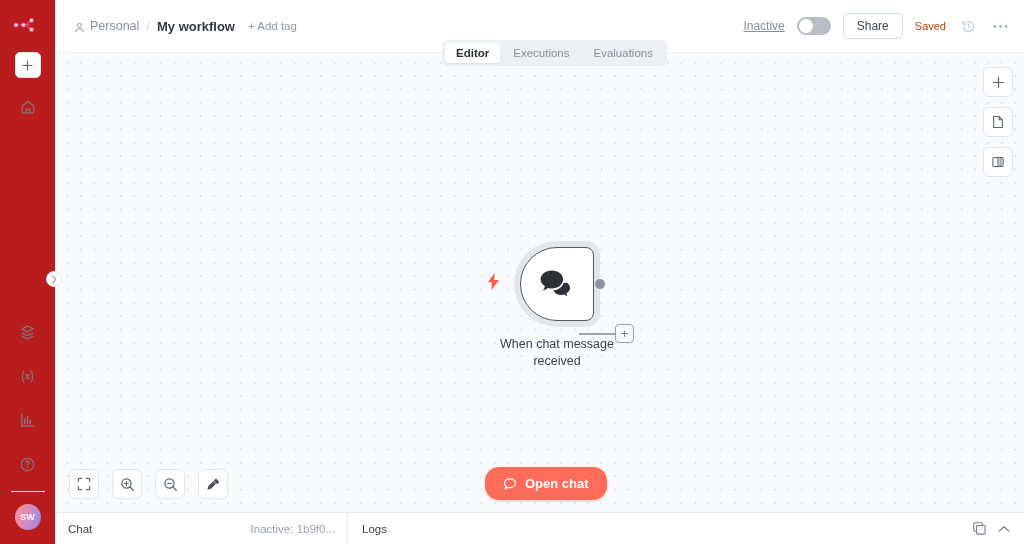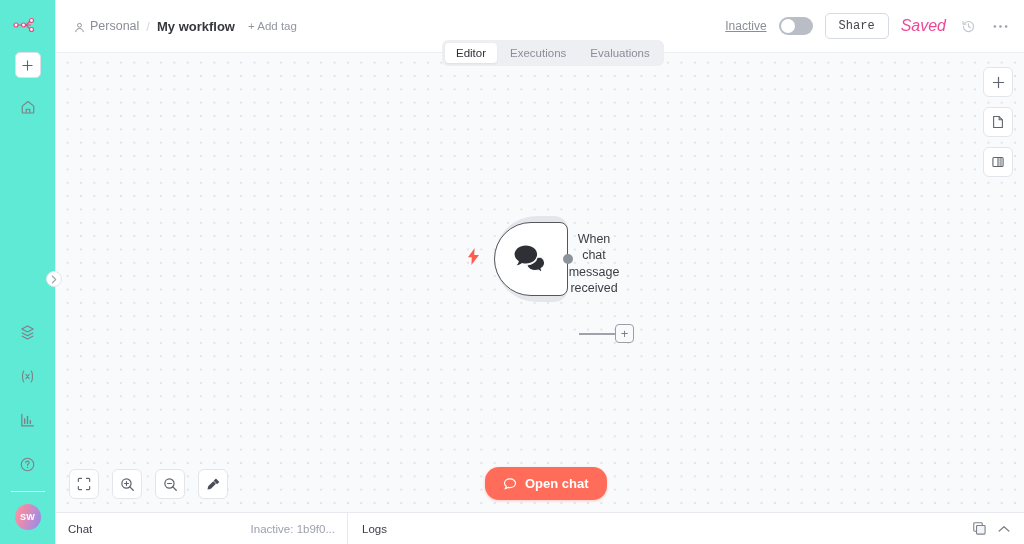--- a/index.html
+++ b/index.html
@@ -15,21 +15,21 @@
     position: relative;
     width: 1024px; height: 544px;
     display: flex;
     background: #ffffff;
   }
 
   
   .sidebar {
     position: relative;
     width: 56px; height: 544px;
-    background: #5eead4;
+    background: #b91c1c;
     border-right: 1px solid #EBEDF1;
     display: flex;
     flex-direction: column;
     align-items: center;
     flex: 0 0 56px;
     z-index: 5;
   }
   .logo {
     margin-top: 14px;
     width: 30px; height: 22px;
@@ -135,23 +135,22 @@
     background: #fff;
   }
   .share-btn {
     border: 1px solid #D6DAE1;
     border-radius: 5px;
     padding: 5px 13px;
     font-size: 12px;
     color: #43454C;
     background: #fff;
     font-weight: 500;
-    font-family: Liberation Mono, monospace;
-  }
-  .saved-text { color: #ec4899; font-size: 16px; font-style: italic; }
+  }
+  .saved-text { color: #c2410c; font-size: 11px; }
   .hdr-icon {
     width: 20px; height: 20px;
     display: flex; align-items: center; justify-content: center;
     color: #BDC2CB;
   }
 
   
   .tabs {
     position: absolute;
     left: 386px; top: 40px;
@@ -165,41 +164,41 @@
   .tab {
     font-size: 11.5px;
     padding: 4px 11px;
     border-radius: 4px;
     color: #8A8E98;
     white-space: nowrap;
   }
   .tab.active {
     background: #ffffff;
     color: #2F3138;
-    font-weight: normal;
+    font-weight: bold;
     box-shadow: 0 1px 2px rgba(30,35,50,.08);
   }
 
   
   .canvas {
     position: relative;
     flex: 1 1 auto;
     background-color: #F9FAFC;
     background-image: radial-gradient(#DFE2E9 1px, transparent 1px);
     background-size: 13.35px 13.35px;
     background-position: 5px 3px;
     overflow: hidden;
   }
 
   
   .node-wrap {
     position: absolute;
-    left: 438px; top: 163px;
+    left: 438px; top: 188px;
     width: 126px;
-    display: flex; align-items: center;
+    display: flex; flex-direction: column; align-items: center;
   }
   .node-halo {
     position: relative;
     width: 86px; height: 86px;
     border-radius: 43px 14px 14px 43px;
     background: #E4E6EC;
     display: flex; align-items: center; justify-content: center;
   }
   .node-box {
     width: 74px; height: 74px;

